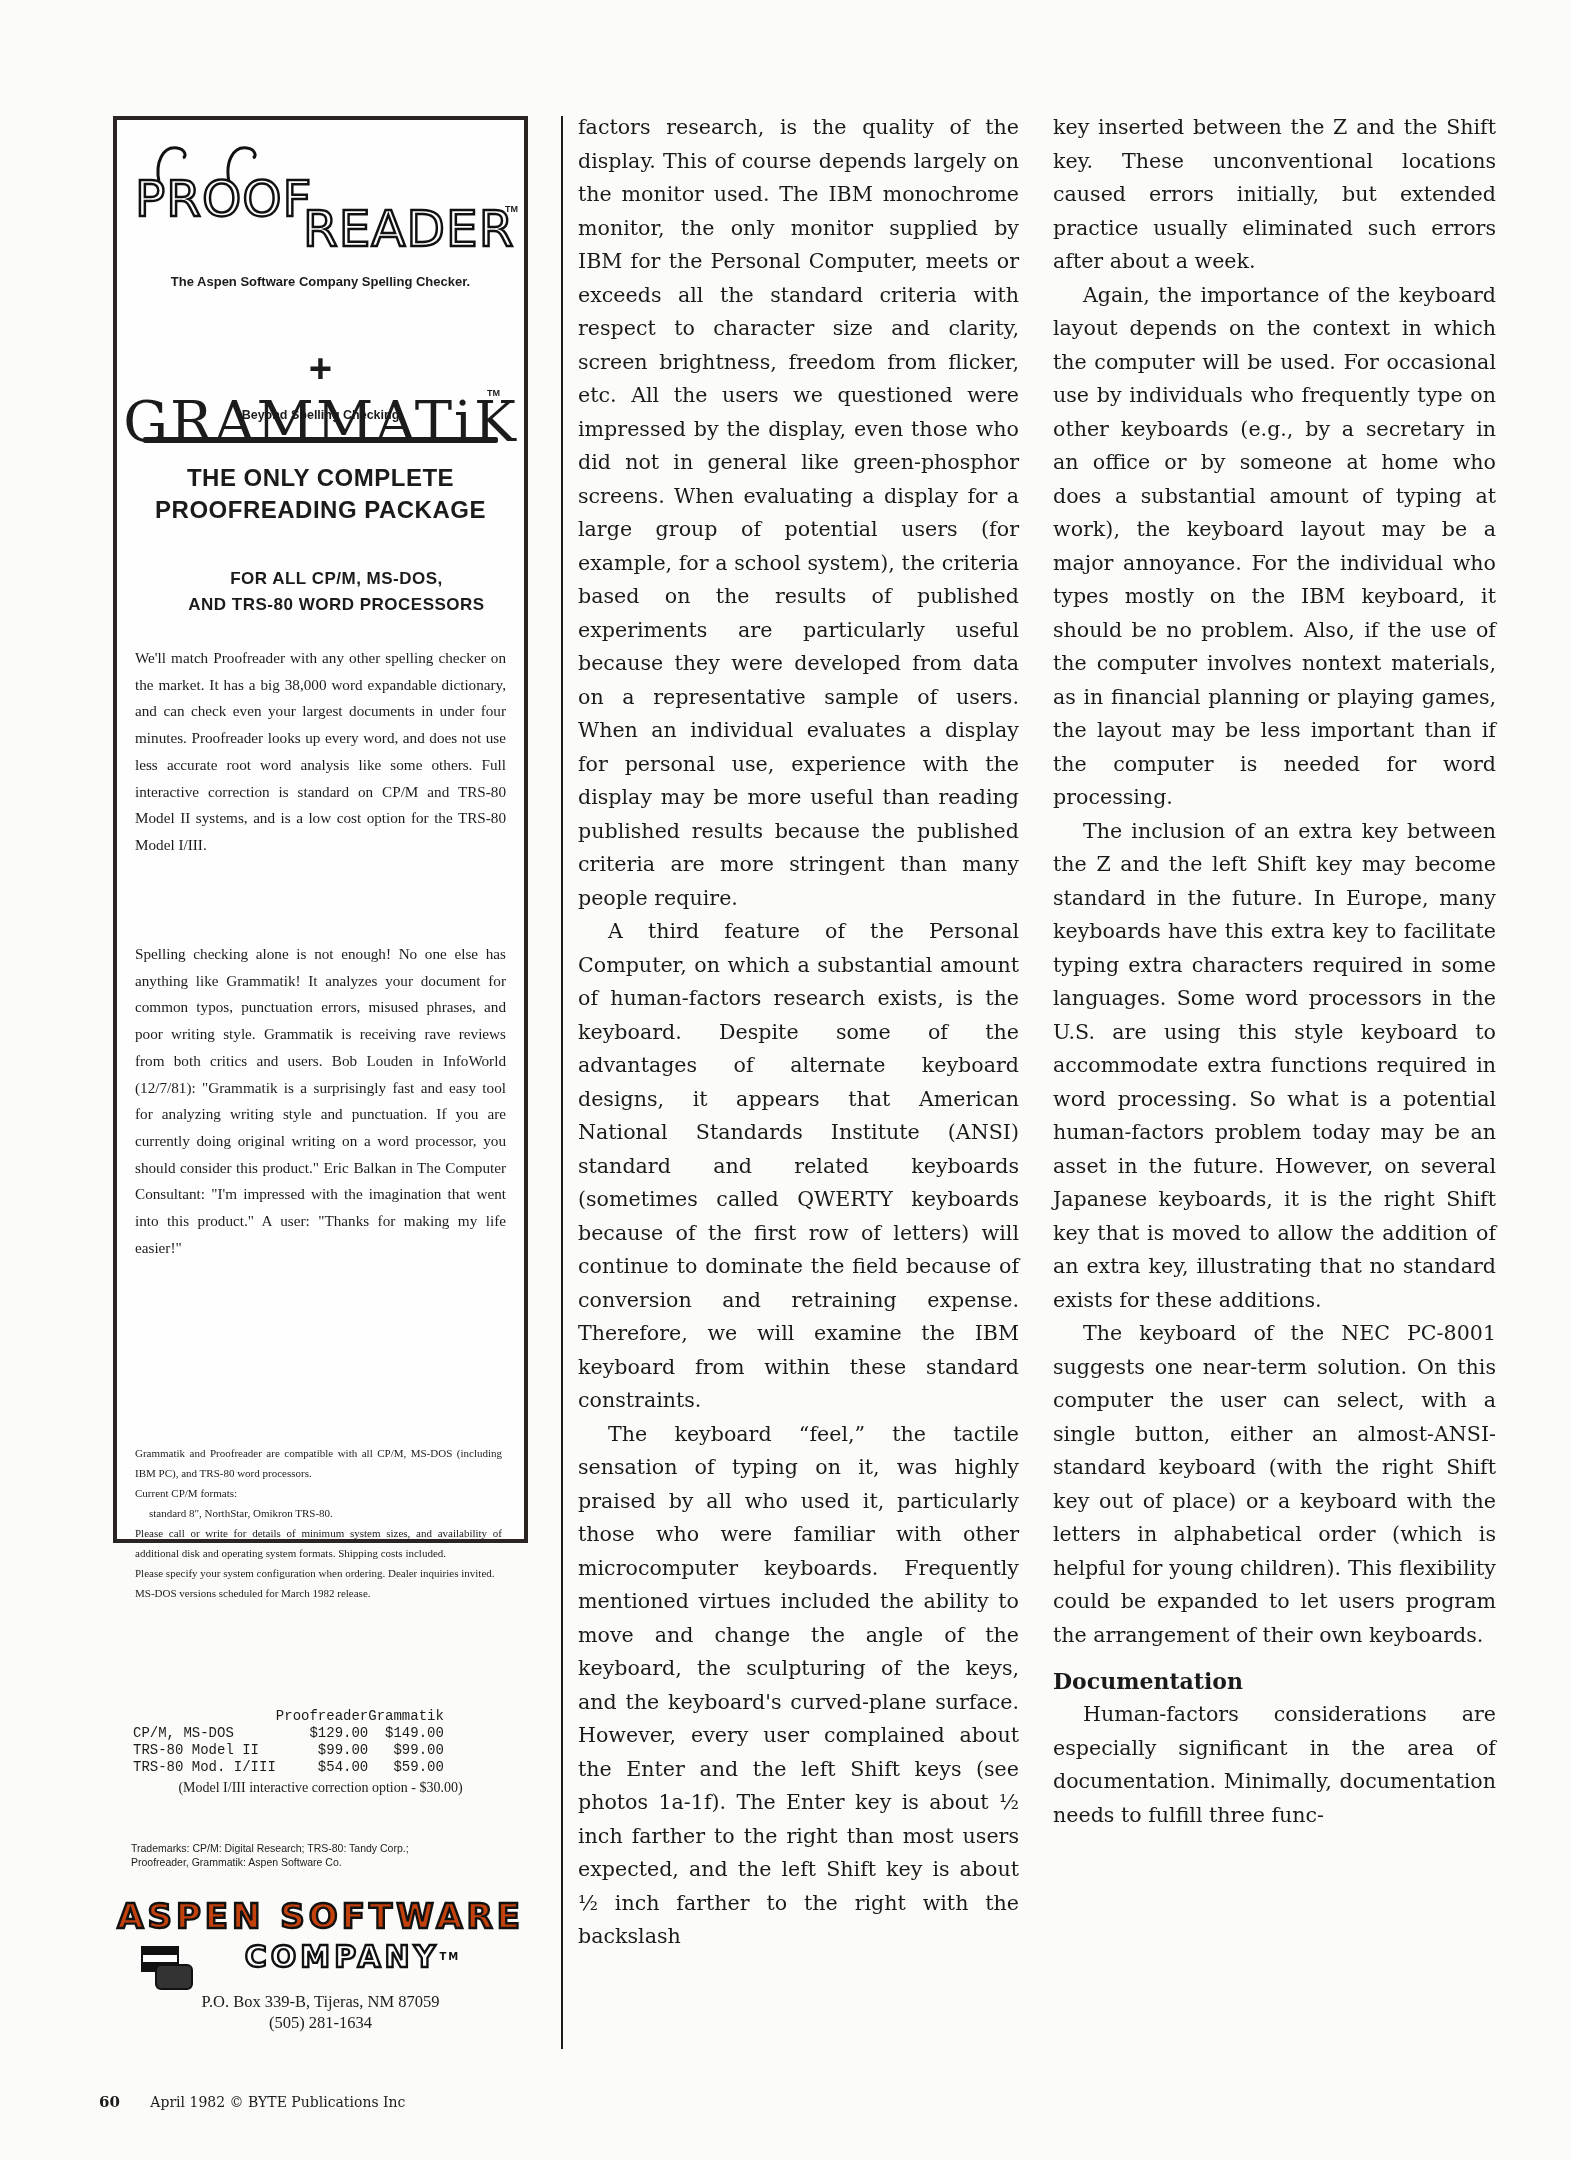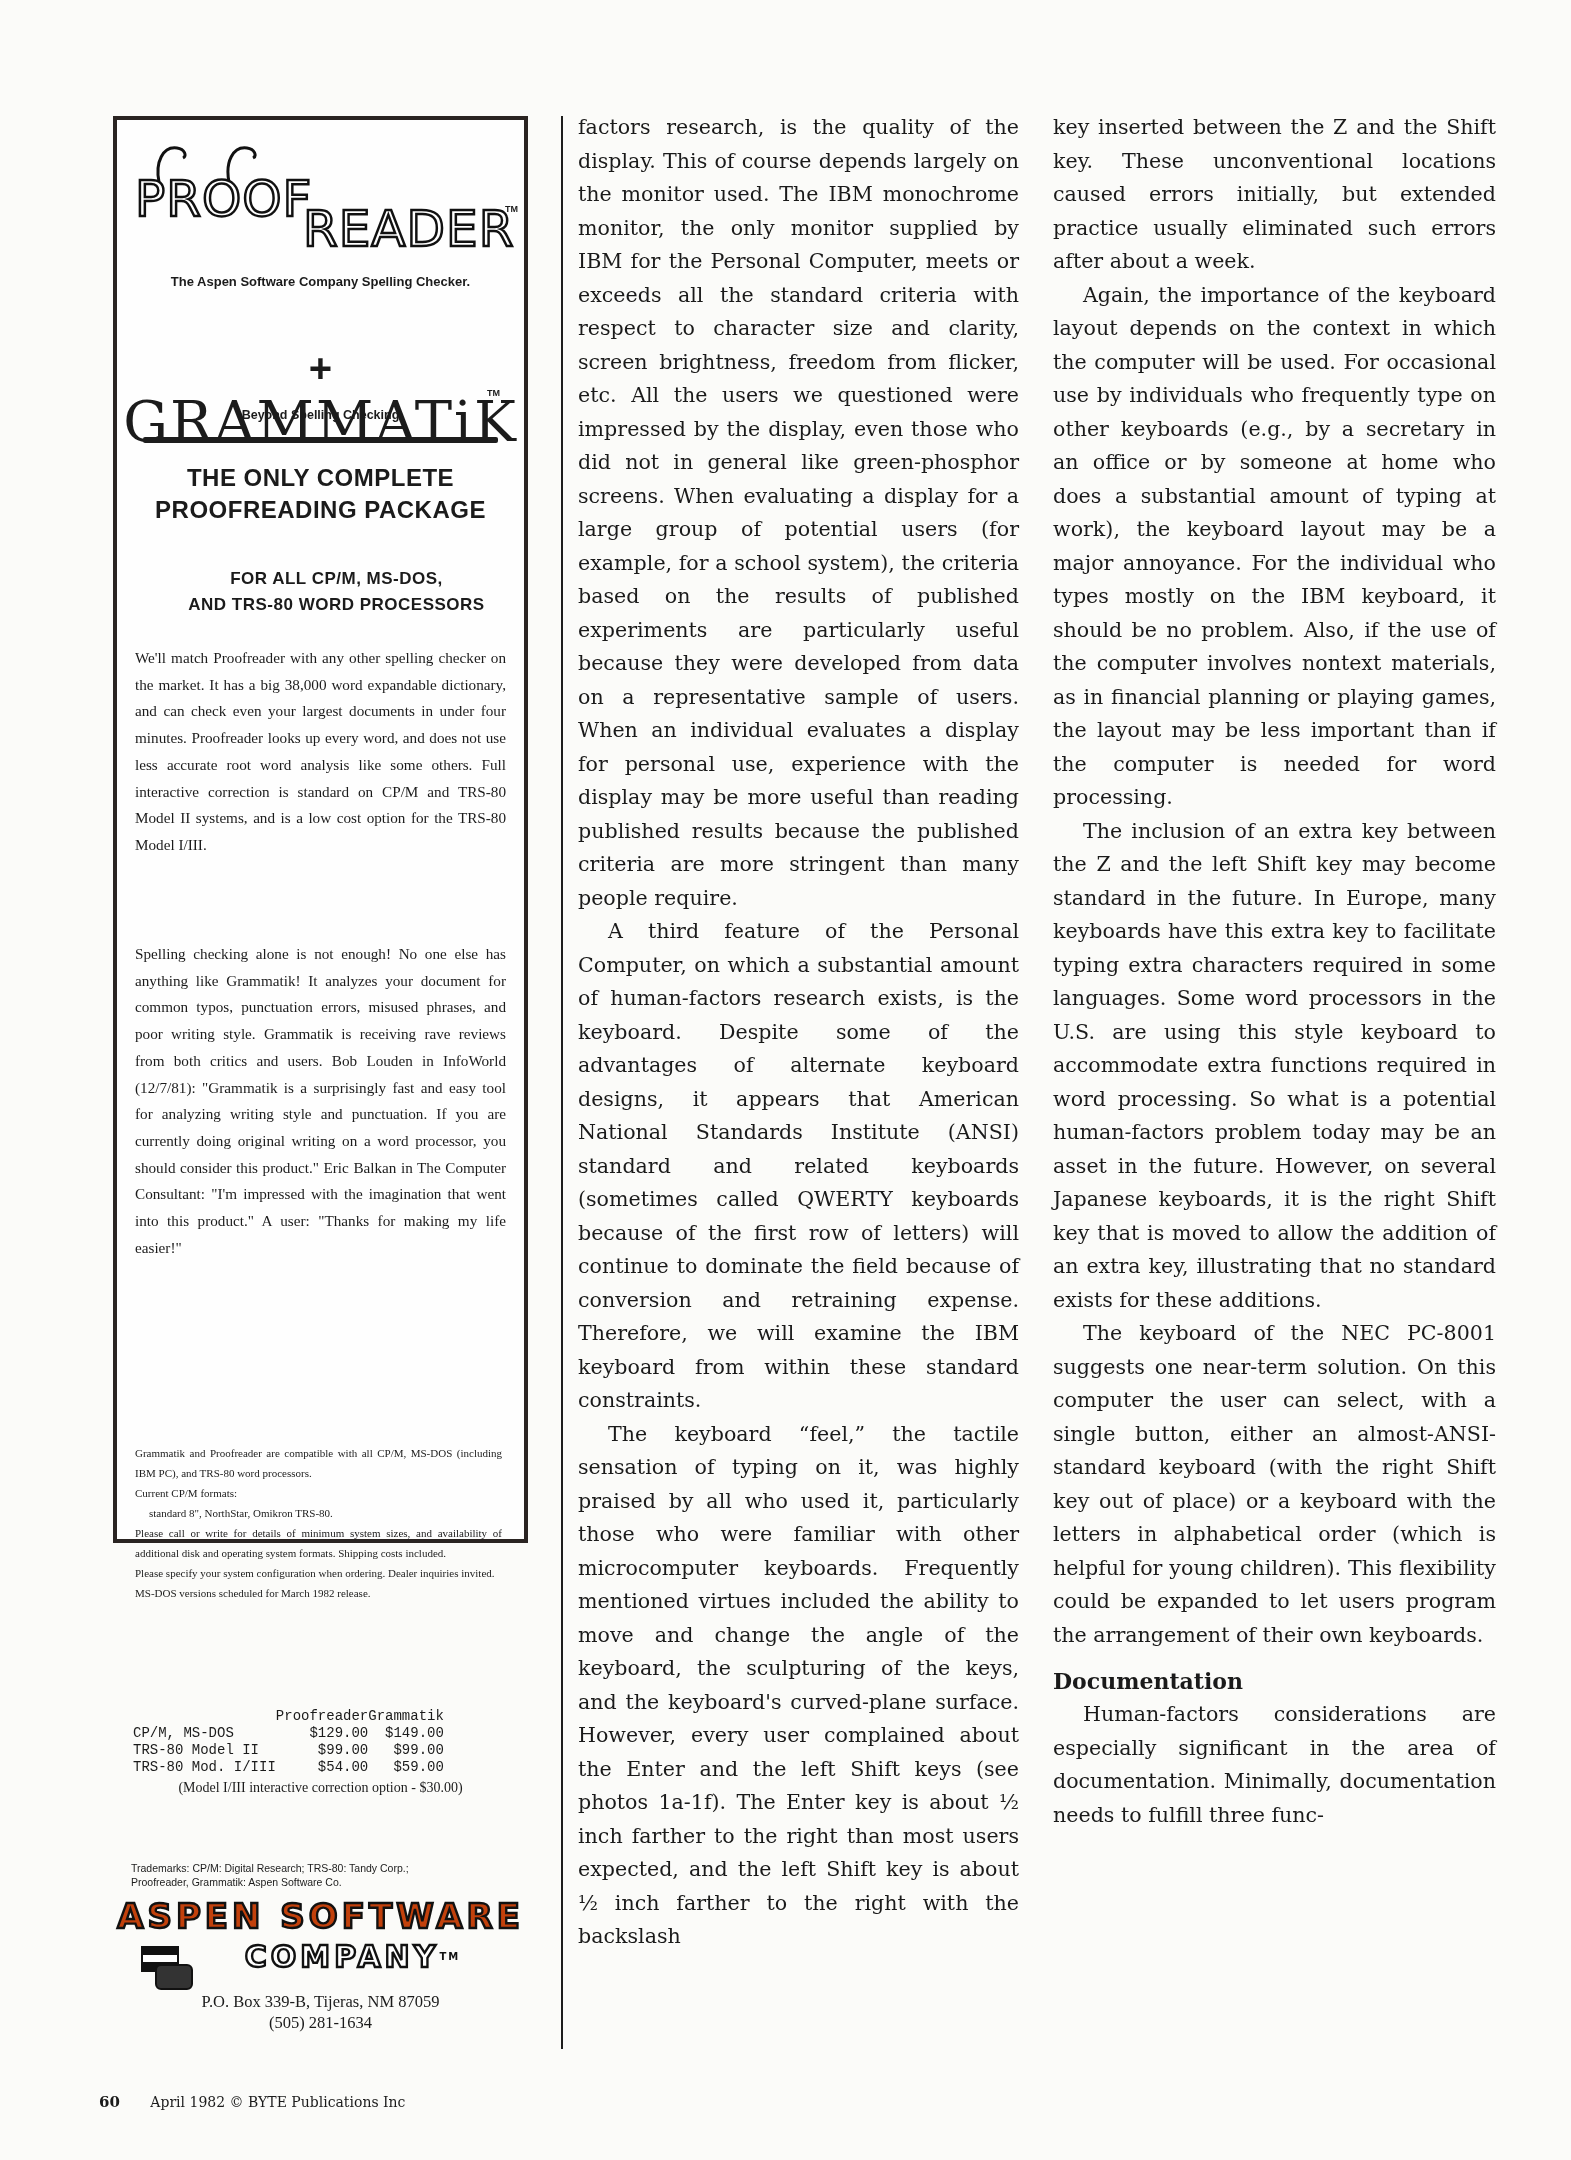--- a/index.html
+++ b/index.html
@@ -31,21 +31,21 @@
   .ad-body { position: absolute; left: 18px; right: 18px; font-family: "Liberation Serif", serif;
     font-size: 15.2px; line-height: 26.7px; text-align: justify; }
   .ad-small { position: absolute; left: 18px; right: 22px; font-family: "Liberation Serif", serif;
     font-size: 11px; line-height: 20px; text-align: justify; }
   .ad-small div.indent { padding-left: 14px; }
   .price-table { position: absolute; left: 16px; right: 18px; top: 1588px; font-family: Liberation Mono, monospace; font-size: 14px; line-height: 17px; border-collapse: collapse; }
   .price-table td, .price-table th { padding: 0; font-weight: normal; }
   .price-table th { text-align: center; }
   .price-table td.num { text-align: right; }
   .price-note { position: absolute; left: 18px; right: 18px; top: 1660px; text-align: center; font-family: "Liberation Serif", serif; font-size: 14px; }
-  .trademarks { position: absolute; left: 14px; right: 14px; top: 1721px; font-size: 10.5px; line-height: 14px; margin-top: 20px; }
+  .trademarks { position: absolute; left: 14px; right: 14px; top: 1721px; font-size: 10.5px; line-height: 14px; }
   .aspen-logo { position: absolute; left: 0; right: 0; top: 1776px; text-align: center; font-family: "DejaVu Sans", sans-serif; font-weight: bold; }
   .aspen-line1 { font-size: 34px; letter-spacing: 4px; color: #c2410c; -webkit-text-stroke: 2.4px #111; line-height: 40px; }
   .aspen-line2 { font-size: 30px; letter-spacing: 4px; color: #fff; -webkit-text-stroke: 2.4px #111; line-height: 42px; padding-left: 64px; }
   .aspen-tm { font-size: 10px; vertical-align: top; color:#111; -webkit-text-stroke: 0; letter-spacing: 2px; }
   .cards { position: absolute; left: 24px; top: 1826px; width: 48px; height: 42px; }
   .card1 { position: absolute; left: 0; top: 0; width: 34px; height: 22px; border: 2px solid #111; background: linear-gradient(#111 0 30%, #fff 30% 62%, #111 62% 100%); font-size: 5px; }
   .card2 { position: absolute; left: 14px; top: 18px; width: 34px; height: 22px; border: 2px solid #111; border-radius: 6px; background: #333; }
   .address { position: absolute; left: 0; right: 0; top: 1871px; text-align: center; font-family: "Liberation Serif", serif; font-size: 16.5px; line-height: 21px; }
 
   

